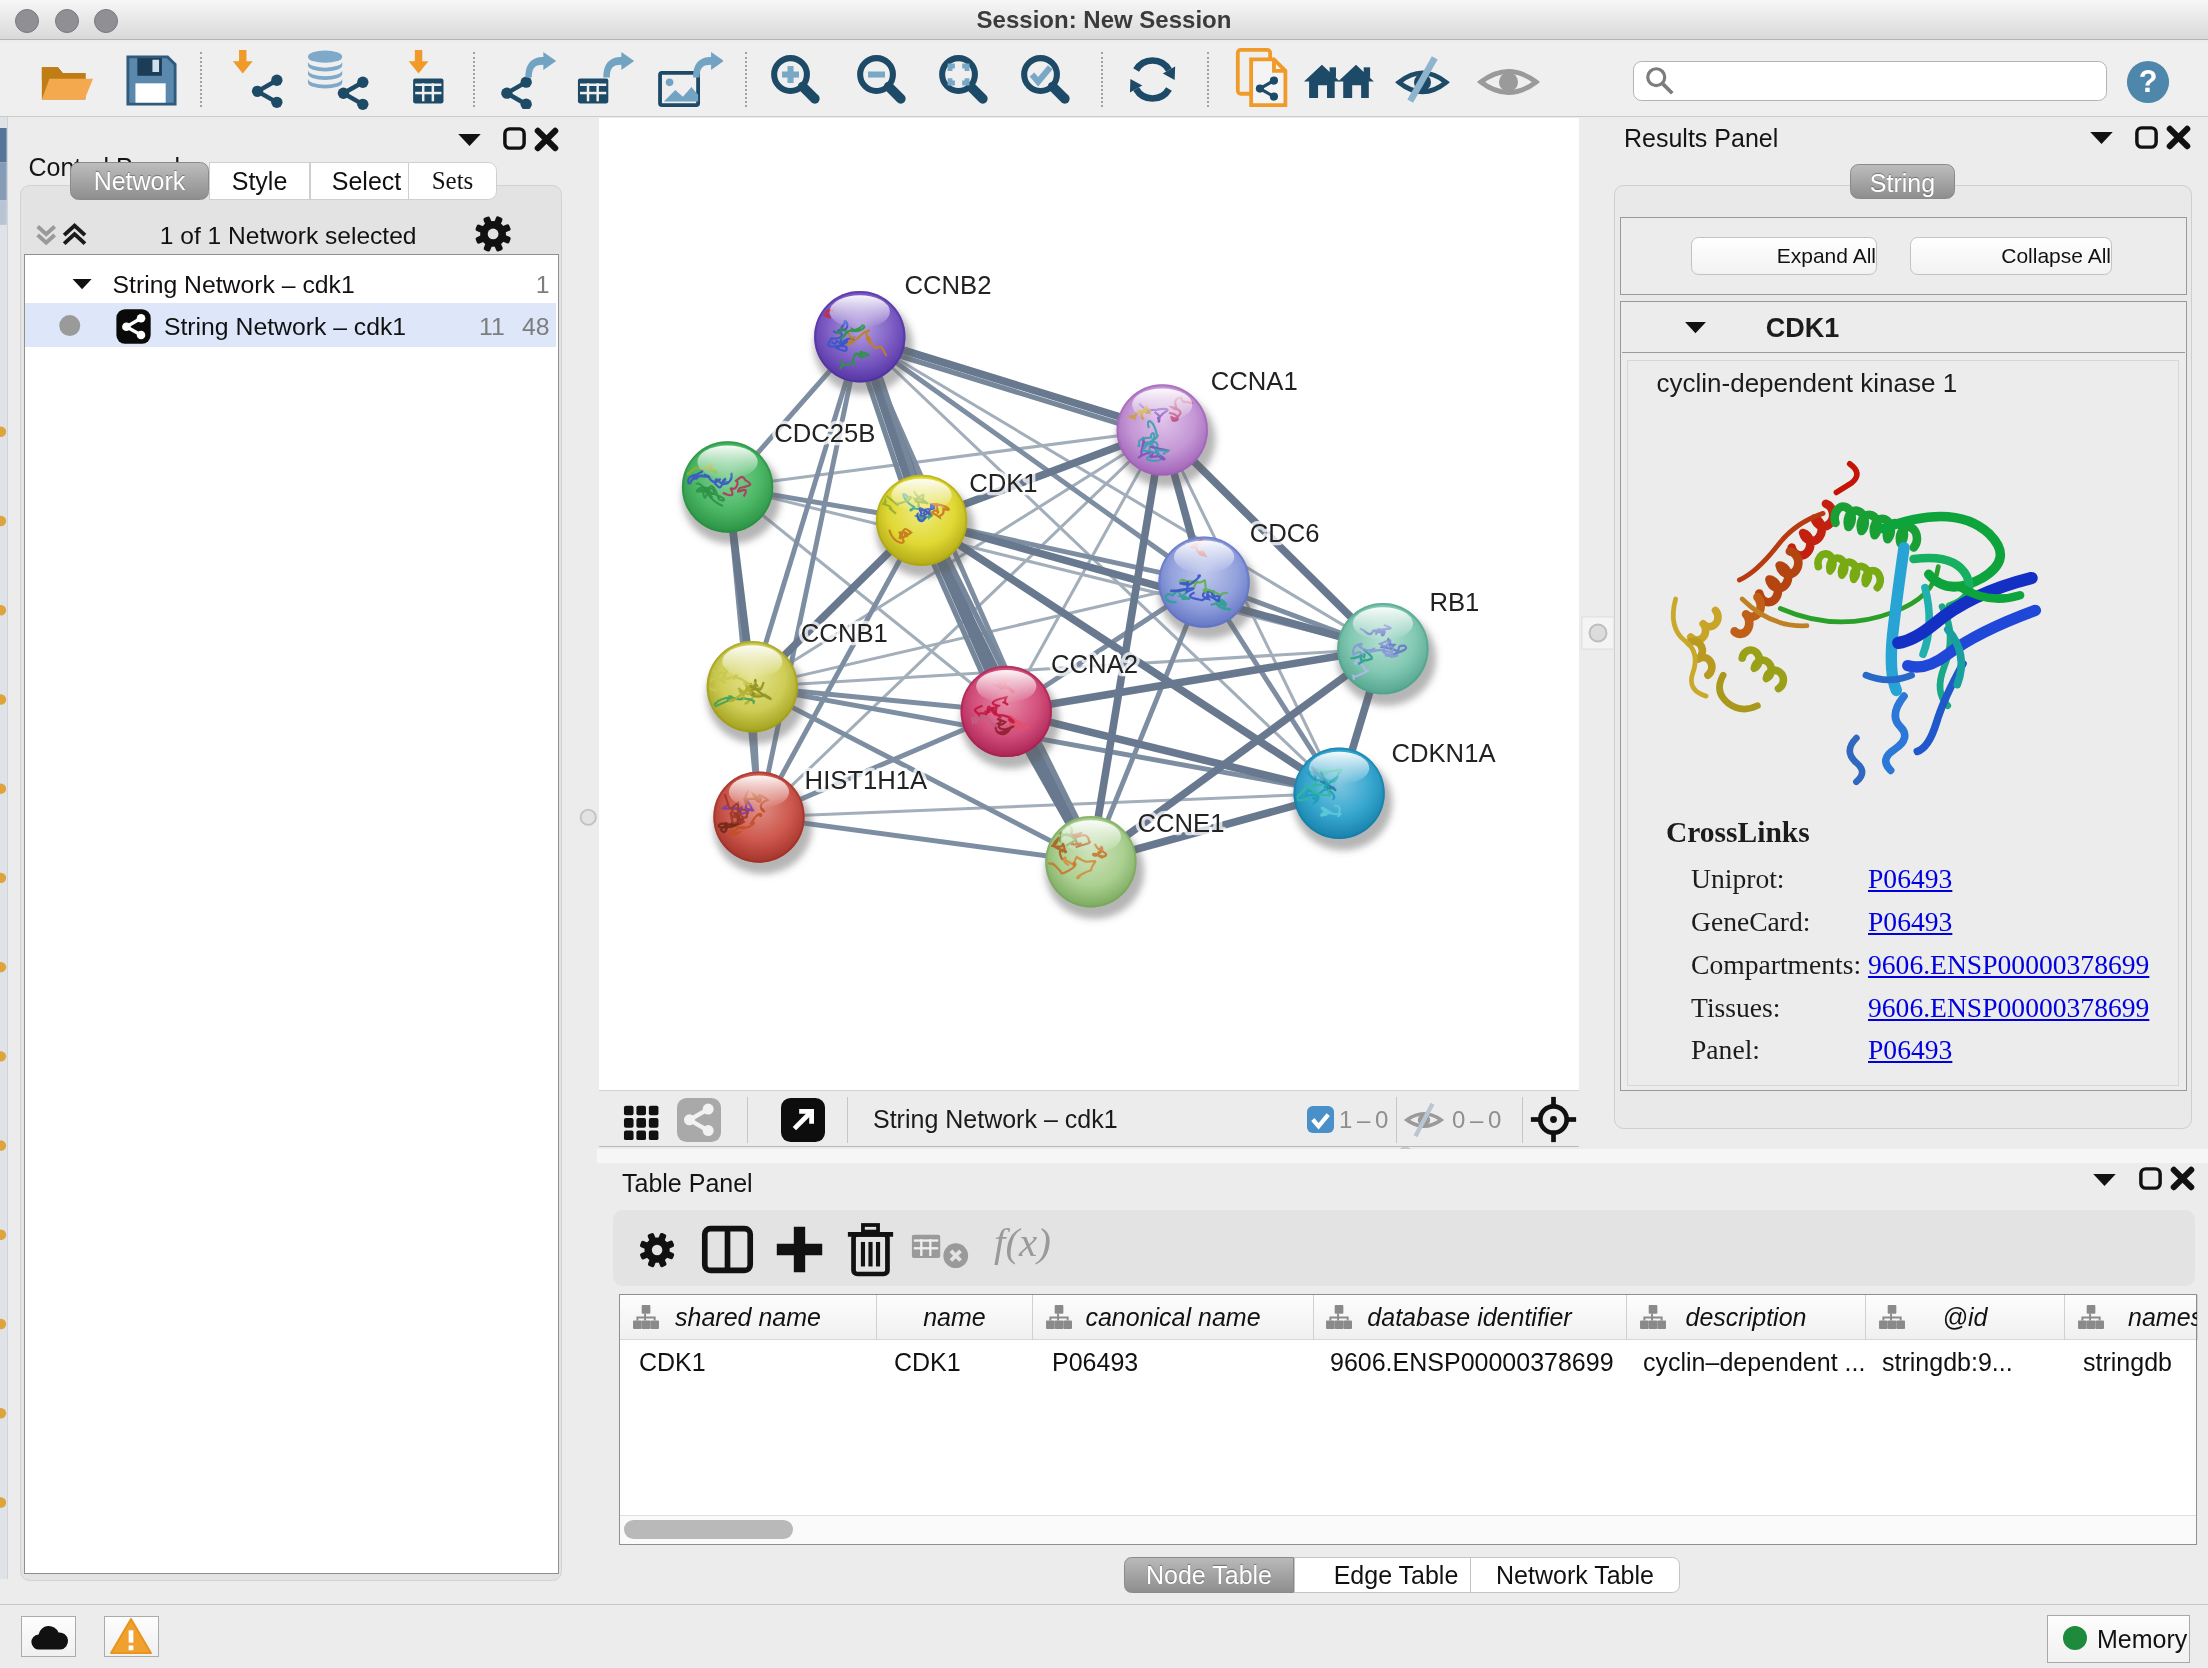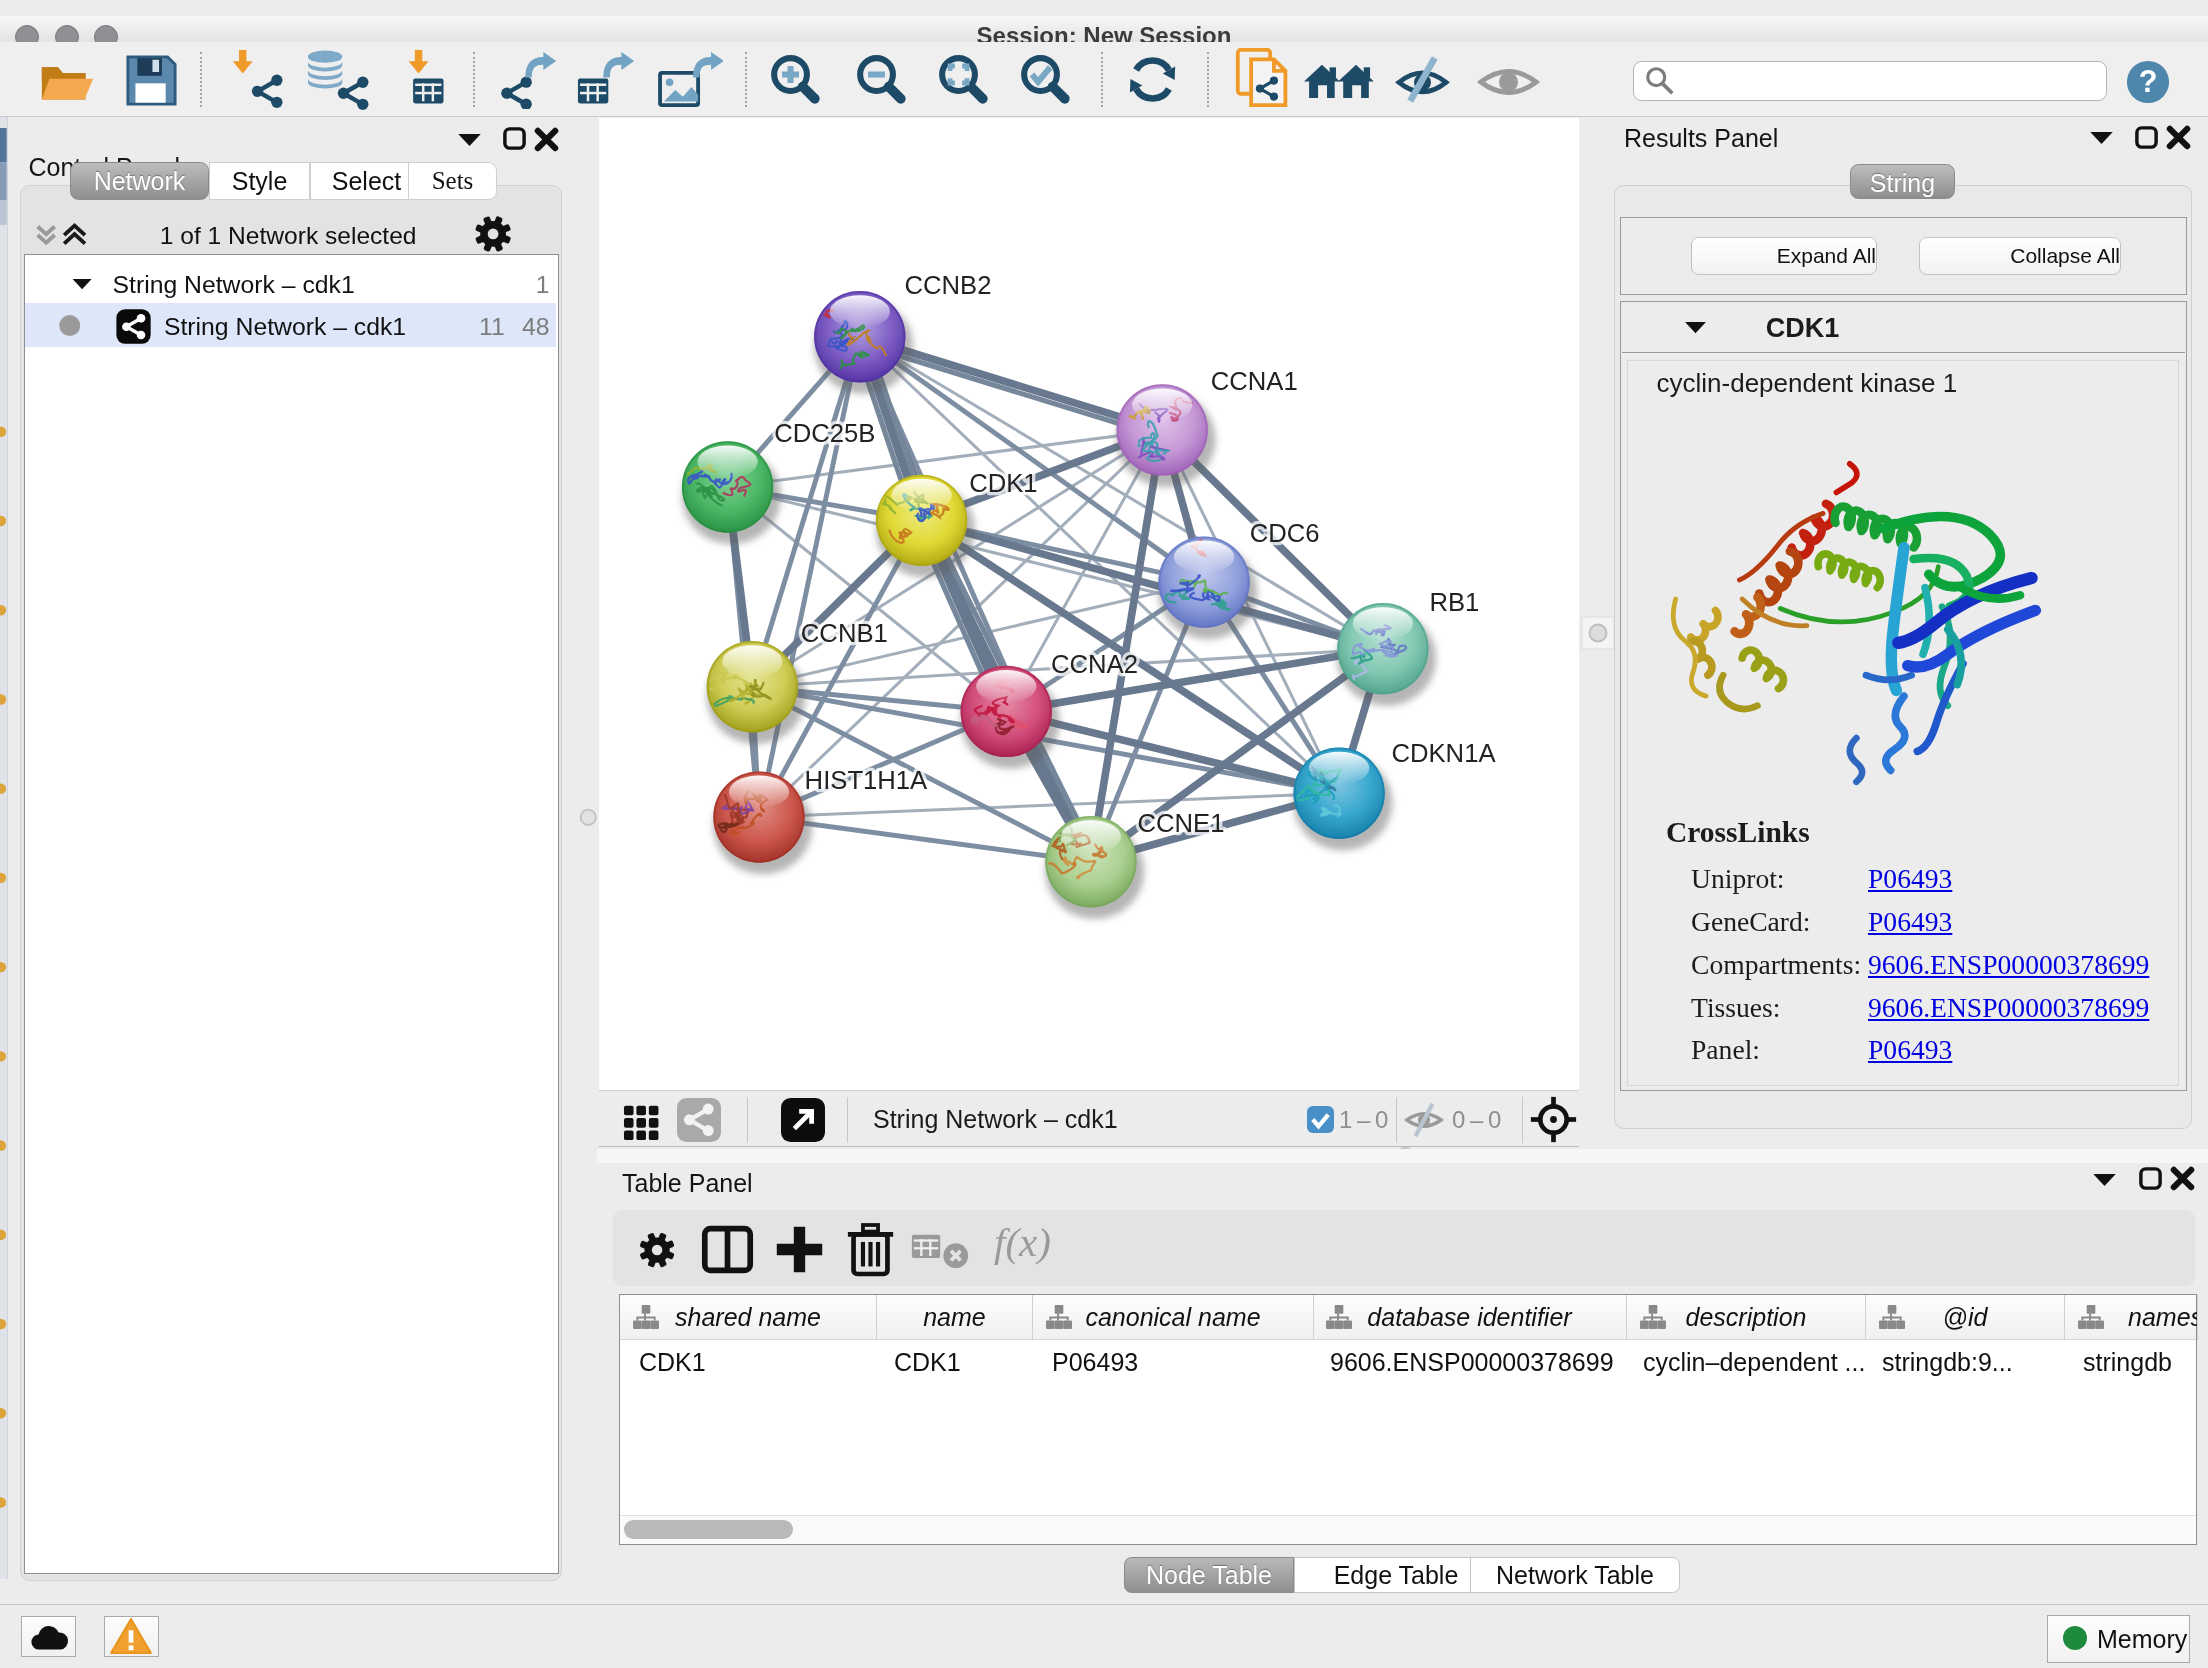--- a/index.html
+++ b/index.html
@@ -2,21 +2,21 @@
 <html style="font-size:15px"><head>
 <meta charset="utf-8">
 <style>
   * { margin:0; padding:0; box-sizing:border-box; }
   html,body { width:2208px; height:1668px; }
   body { font-family:"Liberation Sans", sans-serif; background:#ececec; position:relative; overflow:hidden; color:#1c1c1c; }
   .abs { position:absolute; }
 
   
   #titlebar { position:absolute; left:0; top:0; width:2208px; height:40px;
-    background:linear-gradient(#f7f7f7,#d9d9d9); border-bottom:1.9px solid #b4b4b4;margin-top:16px; }
+    background:linear-gradient(#f7f7f7,#d9d9d9); border-bottom:1.9px solid #b4b4b4; }
   .tl { position:absolute; top:8.6px; width:24px; height:24px; border-radius:50%;
     background:#8f8f94; border:1px solid #79797e; }
   #wtitle { position:absolute; top:5.7px; left:0; width:2208px; text-align:center;
     font-size:24px; font-weight:bold; color:#3b3b3b; letter-spacing:0px; }
 
   
   #toolbar { position:absolute; left:0; top:42px; width:2208px; height:75px; background:#efefef; border-bottom:1.9px solid #cacaca; }
   .tbsep { position:absolute; top:9.5px; height:55px; width:0; border-left:2.9px dotted #a2a2a2; }
   #searchbox { position:absolute; left:1633px; top:19px; width:474px; height:40px; background:#fff;
     border:1.9px solid #b3b3b3; border-radius:8.6px; }
@@ -762,21 +762,21 @@
 <svg width="27" height="27" viewBox="0 0 28 28" style="position:absolute;left:2165px;top:124px;">
     <g stroke="#111" stroke-width="6.4" stroke-linecap="round">
       <line x1="5" y1="5" x2="23" y2="23"></line>
       <line x1="23" y1="5" x2="5" y2="23"></line>
     </g>
   </svg>
 <div id="rp-panel"></div>
 <div class="tab tabsel" style="left:1850px; width:105px; top:164px; height:35px; border-radius:8.6px;">String</div>
 <div id="rp-boxA">
   <div class="btn" style="left:70px; top:19px; width:186px; height:38px; line-height:36px;">Expand All</div>
-  <div class="btn" style="left:298px; top:19px; width:202px; height:38px; line-height:36px;">Collapse All</div>
+  <div class="btn" style="left:289px; top:19px; width:202px; height:38px; line-height:36px;">Collapse All</div>
 </div>
 <div id="rp-boxB"></div>
 <div id="cdk1row">
   <svg width="21" height="13.3" style="position:absolute;left:63px;top:19px;" viewBox="0 0 22 14">
       <path d="M0,1 L22,1 L11,13 Z" fill="#111"></path>
     </svg>
   <div style="position:absolute;left:0;width:361px;top:10.5px;text-align:center;font-size:27px;font-weight:bold;">CDK1</div>
 </div>
 <div id="rp-content">
   <div style="position:absolute;left:28.5px;top:6.7px;font-size:26px;">cyclin-dependent kinase 1</div>

